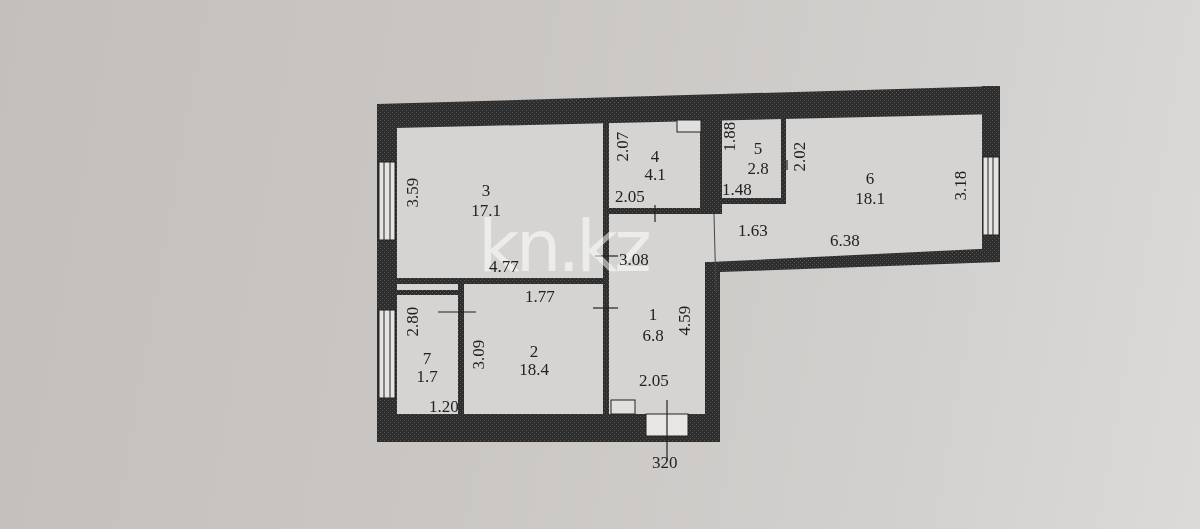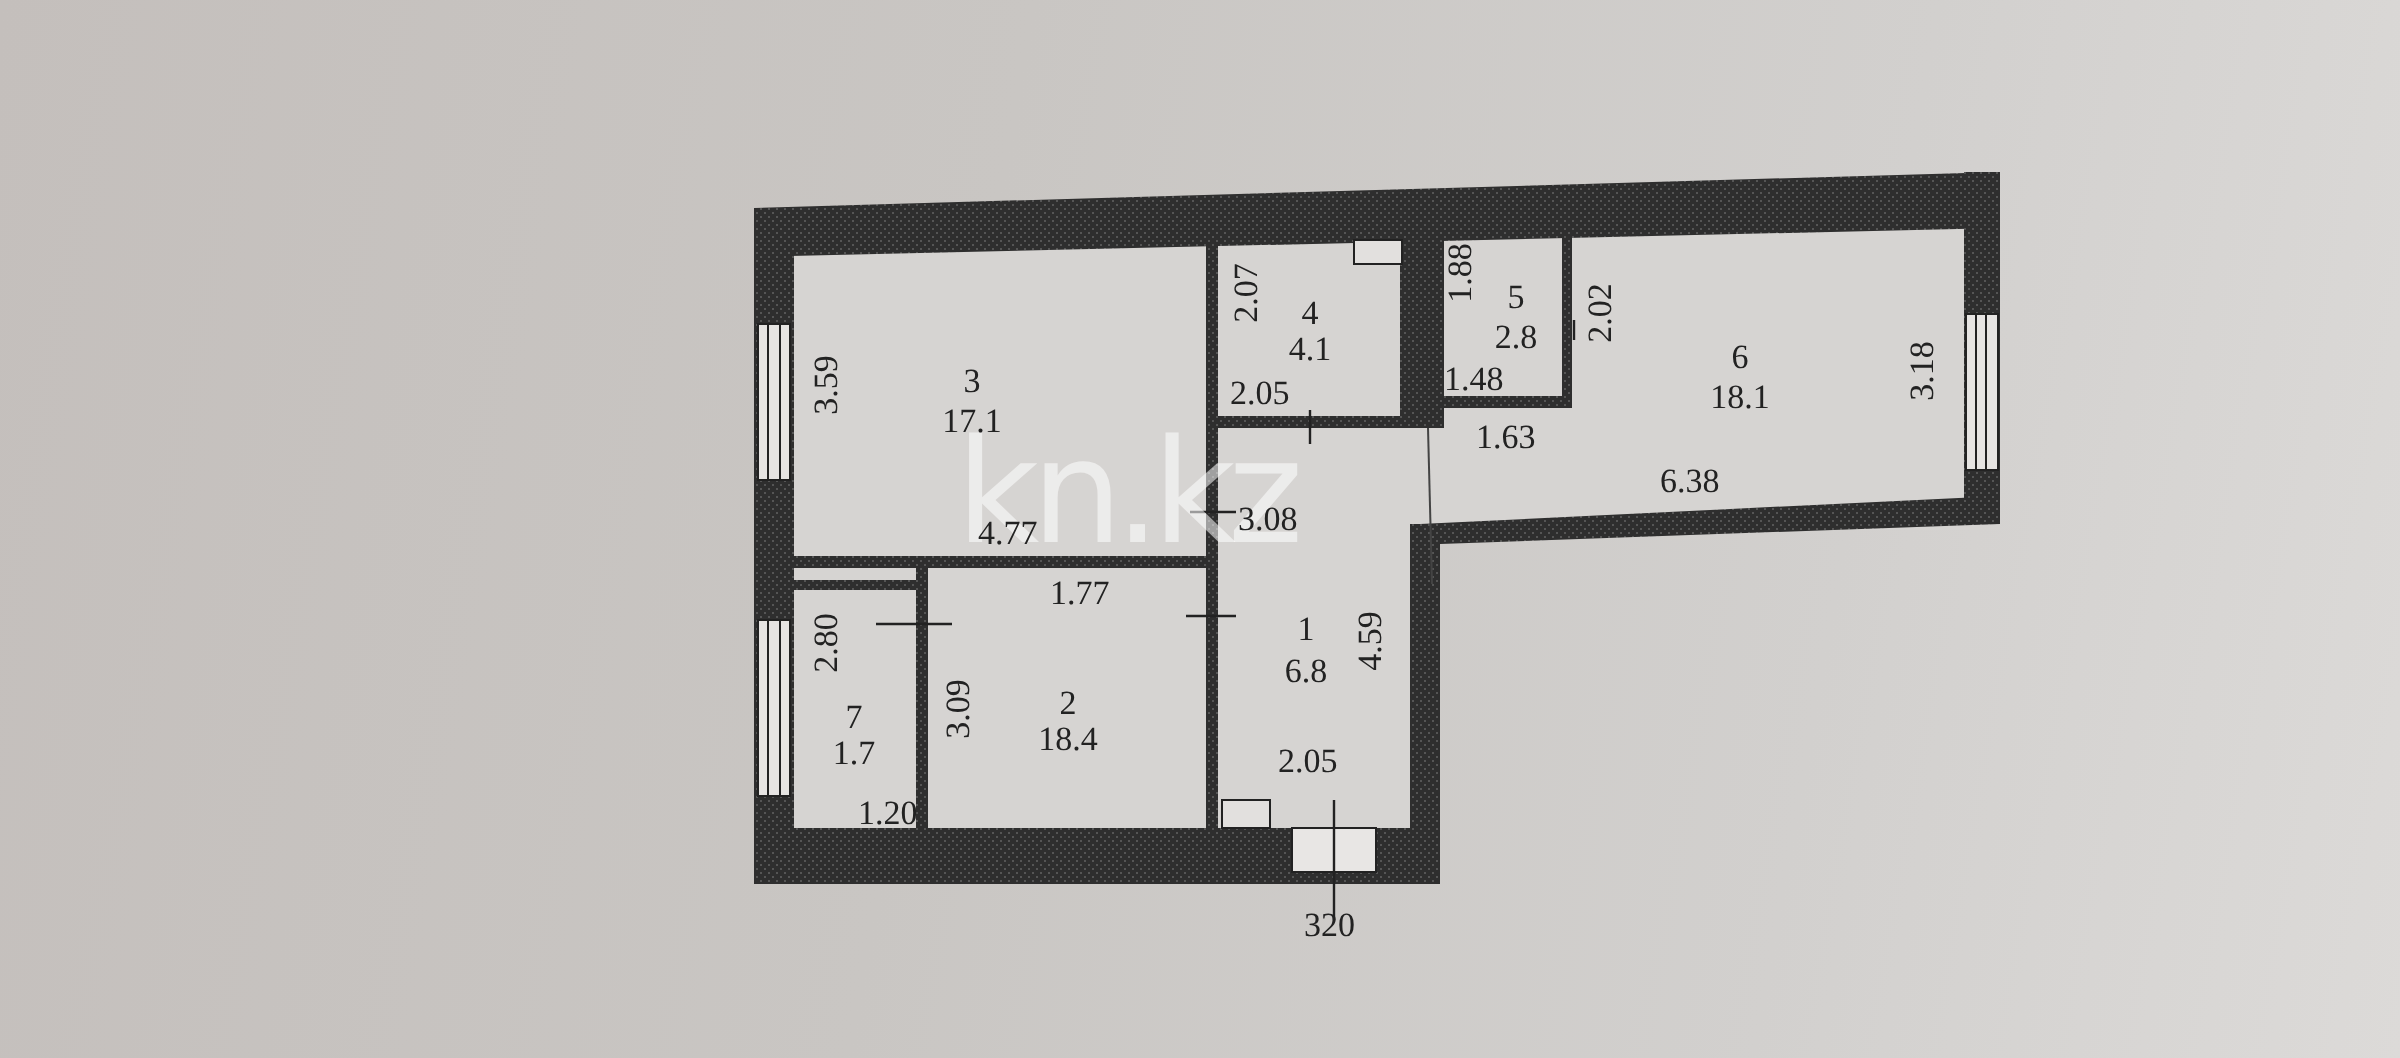--- a/index.html
+++ b/index.html
@@ -115,21 +115,21 @@
 
 <div class="lbl rot" style="left:398px;top:184px">3.59</div>
 <div class="lbl" style="left:489px;top:258px">4.77</div>
 <div class="lbl rot" style="left:608px;top:138px">2.07</div>
 <div class="lbl" style="left:615px;top:188px">2.05</div>
 <div class="lbl rot" style="left:715px;top:128px">1.88</div>
 <div class="lbl" style="left:722px;top:181px">1.48</div>
 <div class="lbl rot" style="left:785px;top:148px">2.02</div>
 <div class="lbl rot" style="left:946px;top:177px">3.18</div>
 <div class="lbl" style="left:830px;top:232px">6.38</div>
-<div class="lbl" style="left:738px;top:210px">1.63</div>
+<div class="lbl" style="left:738px;top:222px">1.63</div>
 <div class="lbl" style="left:619px;top:251px">3.08</div>
 <div class="lbl" style="left:525px;top:288px">1.77</div>
 <div class="lbl rot" style="left:464px;top:346px">3.09</div>
 <div class="lbl rot" style="left:670px;top:312px">4.59</div>
 <div class="lbl" style="left:639px;top:372px">2.05</div>
 <div class="lbl rot" style="left:398px;top:313px">2.80</div>
 <div class="lbl" style="left:429px;top:398px">1.20</div>
 <div class="lbl" style="left:652px;top:454px">320</div>
 
 </body></html>

